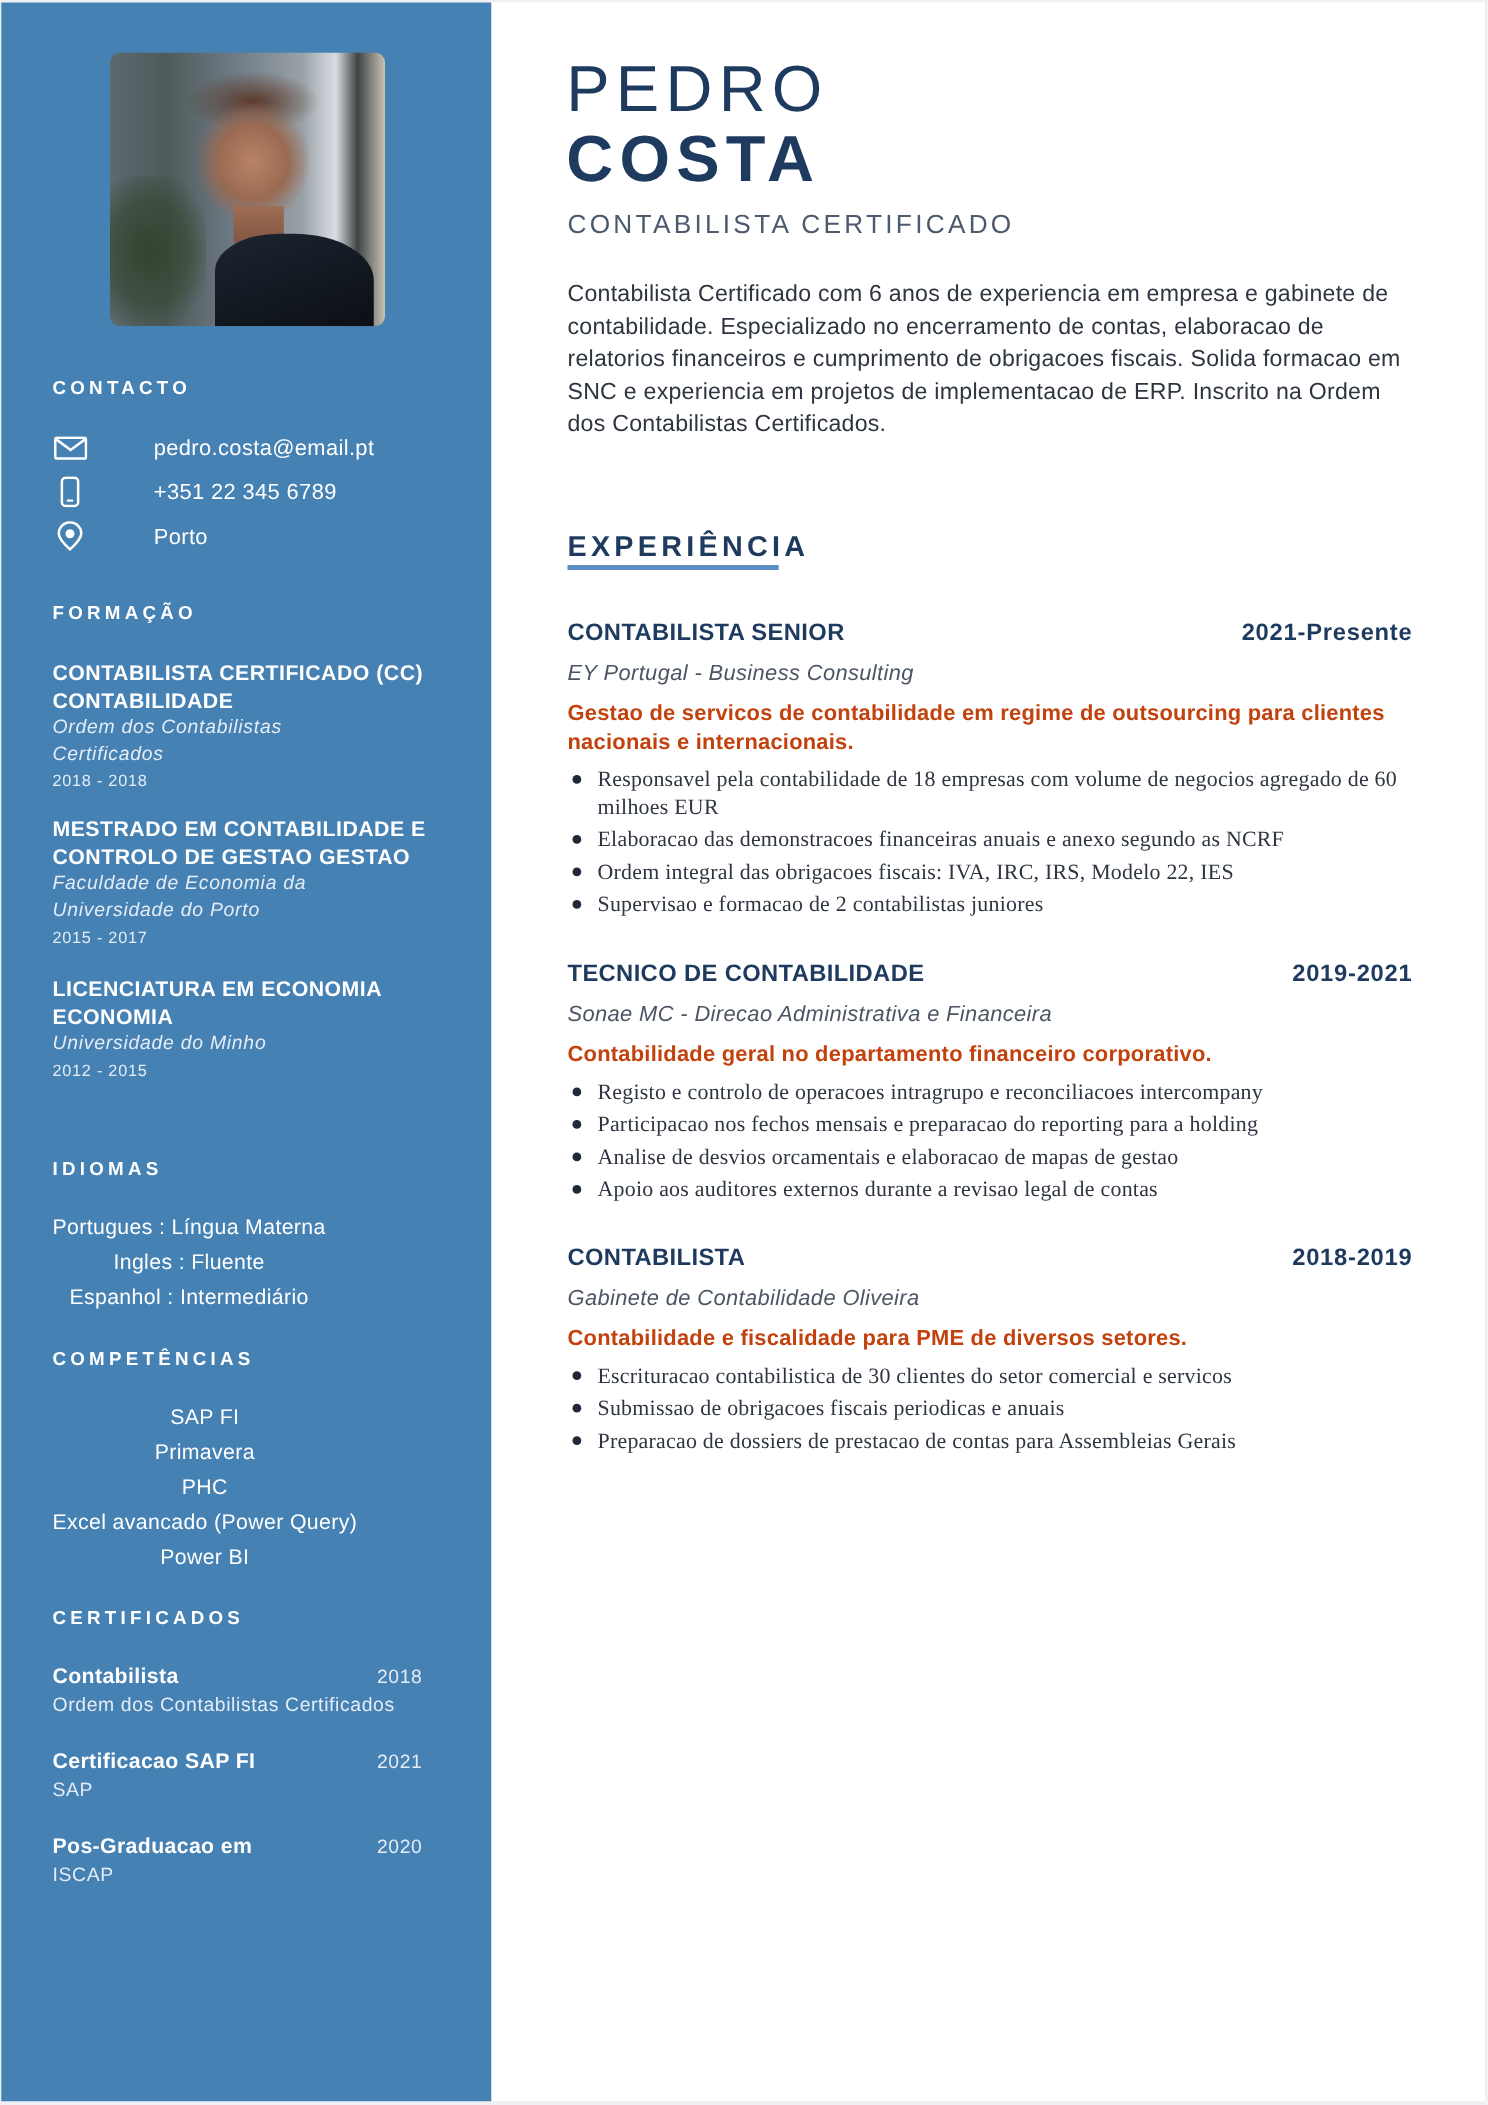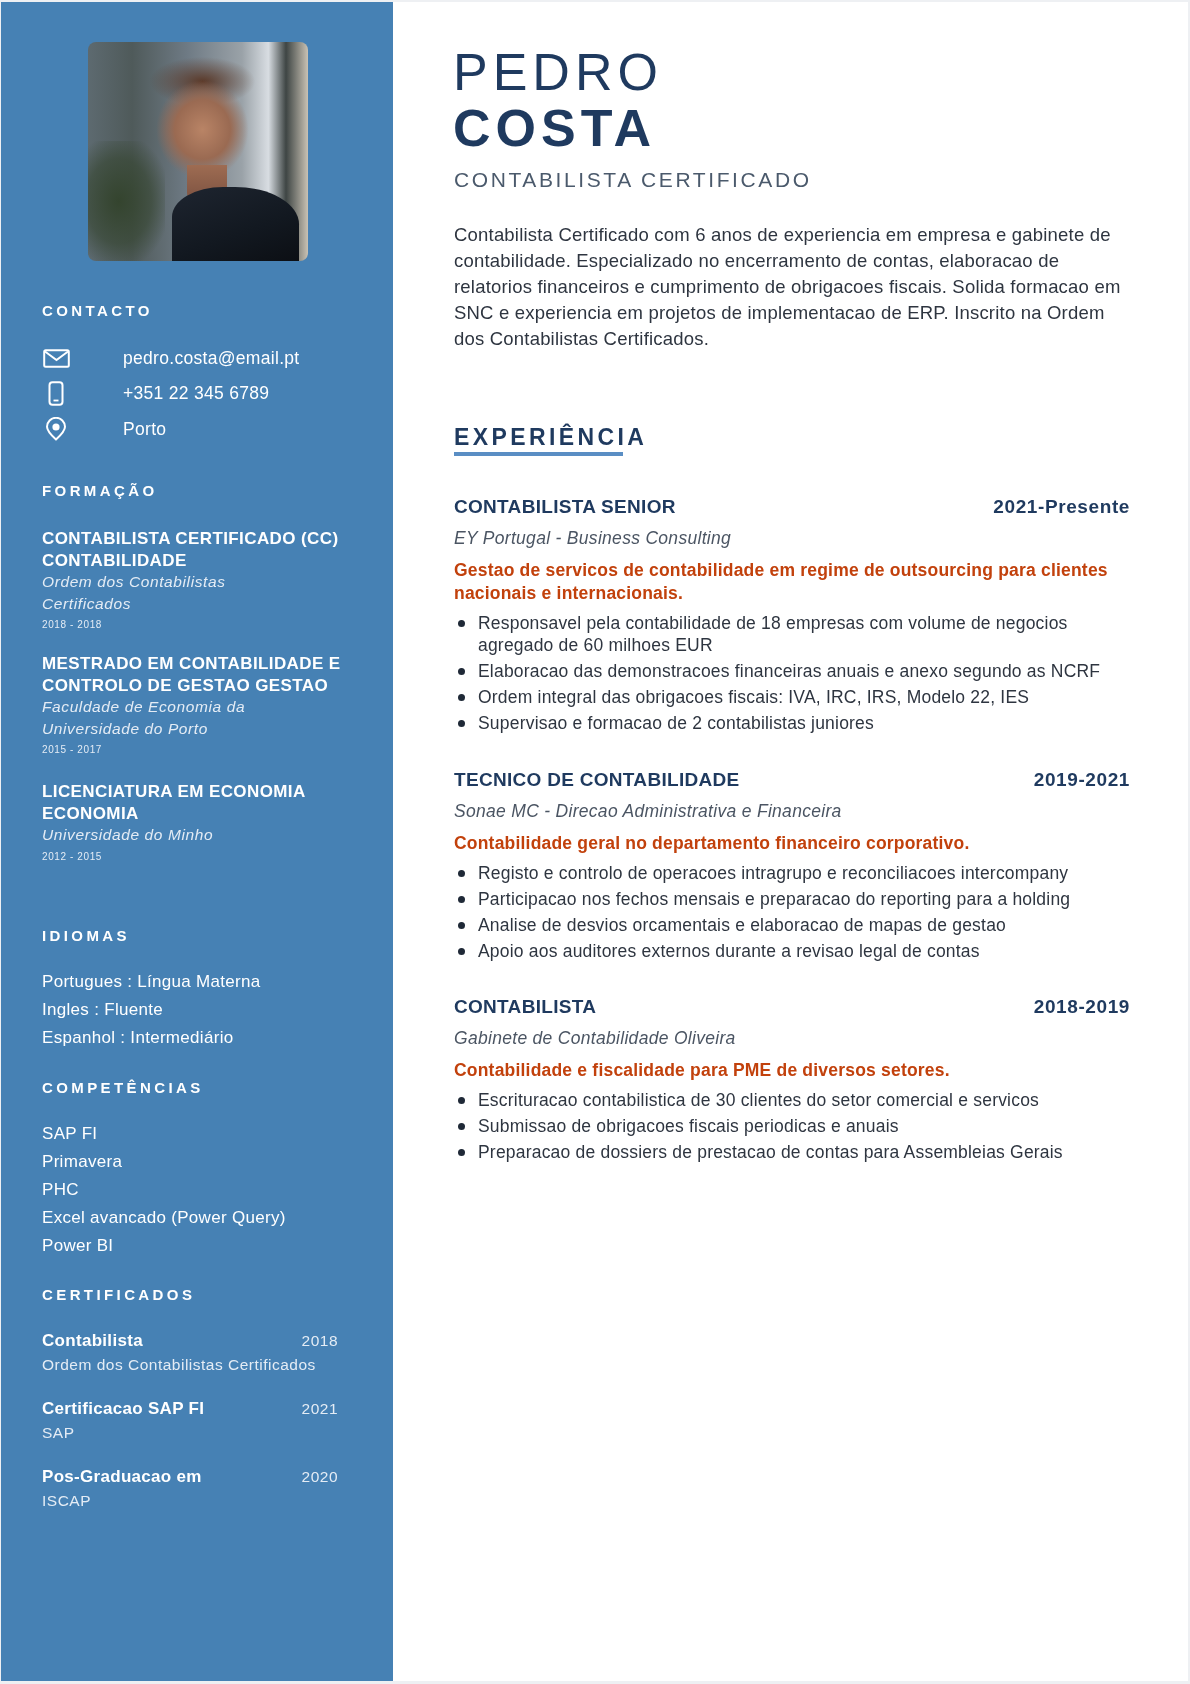--- a/index.html
+++ b/index.html
@@ -40,43 +40,43 @@
     letter-spacing: 3.4px; color: #ffffff;
   }
   .contact-row {
     position: absolute; left: 41px; display: flex; align-items: center;
     font-size: 17.5px; color: #ffffff; letter-spacing: 0.3px; gap: 42px;
   }
   .contact-row .ic { width: 28px; height: 22px; margin-right: 11px; display: flex; align-items: center; justify-content: center; }
   .edu { position: absolute; left: 41px; width: 320px; }
   .edu .deg { font-size: 17px; font-weight: 700; line-height: 21.5px; letter-spacing: 0.4px; text-transform: uppercase; }
   .edu .inst { font-size: 15.5px; font-style: italic; line-height: 21.5px; color: #e4ecf5; letter-spacing: 0.6px; }
-  .edu .yrs { font-size: 10px; line-height: 21.5px; color: #e4ecf5; letter-spacing: 0.6px; }
+  .edu .yrs { font-size: 13px; line-height: 21.5px; color: #e4ecf5; letter-spacing: 0.6px; }
   .list-plain { position: absolute; left: 41px; list-style: none; }
-  .list-plain li { font-size: 17px; line-height: 28px; color: #ffffff; letter-spacing: 0.3px; }
+  .list-plain li { font-size: 17px; line-height: 28px; color: #ffffff; letter-spacing: 0.3px; text-align: center; }
   .cert { position: absolute; left: 41px; width: 296px; }
   .cert .row { display: flex; justify-content: space-between; align-items: baseline; }
   .cert .name { font-size: 17px; font-weight: 700; letter-spacing: 0.3px; }
   .cert .year { font-size: 15.5px; color: #e4ecf5; letter-spacing: 0.5px; }
   .cert .issuer { font-size: 15.5px; color: #e4ecf5; margin-top: 5px; letter-spacing: 0.5px; }
 
   .main { position: relative; flex: 1; color: #1f3a5f; }
   .first-name { position: absolute; left: 452px; top: 40px; font-size: 52px; font-weight: 400; letter-spacing: 5px; color: #1f3a5f; line-height: 60px; }
   .last-name { position: absolute; left: 452px; top: 96px; font-size: 52px; font-weight: 700; letter-spacing: 5px; color: #1f3a5f; line-height: 60px; }
   .subtitle { position: absolute; left: 453px; top: 166px; font-size: 21px; letter-spacing: 2.6px; color: #4b5a6c; }
   .summary { position: absolute; left: 453px; top: 220px; width: 680px; font-size: 18.5px; line-height: 26px; color: #2e3540; letter-spacing: 0.2px; }
   .sec-title { position: absolute; left: 453px; top: 422px; font-size: 23px; font-weight: 700; letter-spacing: 3.4px; color: #1f3a5f; }
   .sec-underline { position: absolute; left: 453px; top: 450px; width: 169px; height: 4px; background: #5a8ec4; }
   .job { position: absolute; left: 453px; width: 676px; }
   .job .head { display: flex; justify-content: space-between; align-items: baseline; }
   .job .title { font-size: 19px; font-weight: 700; color: #1f3a5f; letter-spacing: 0.3px; }
   .job .dates { font-size: 19px; font-weight: 700; color: #1f3a5f; letter-spacing: 0.6px; }
   .job .company { font-size: 17.5px; font-style: italic; color: #4b5563; margin-top: 10px; letter-spacing: 0.3px; }
   .job .desc { font-size: 17.5px; color: #c2410c; margin-top: 10px; line-height: 23px; letter-spacing: 0.2px; font-weight: bold; }
-  .job ul { list-style: none; margin-top: 7px; }
+  .job ul { list-style: none; margin-top: 7px; font-family: Liberation Serif, serif; }
   .job li { position: relative; padding-left: 24px; font-size: 17.5px; line-height: 22px; color: #2e3540; margin-bottom: 4px; letter-spacing: 0.2px; }
   .job li::before { content: ""; position: absolute; left: 4px; top: 8px; width: 7px; height: 7px; border-radius: 50%; background: #1f2937; }
 </style>
 </head>
 <body>
 
 <div class="page">
 
   <aside class="sidebar">
     <div class="photo" title="Profile photo">

